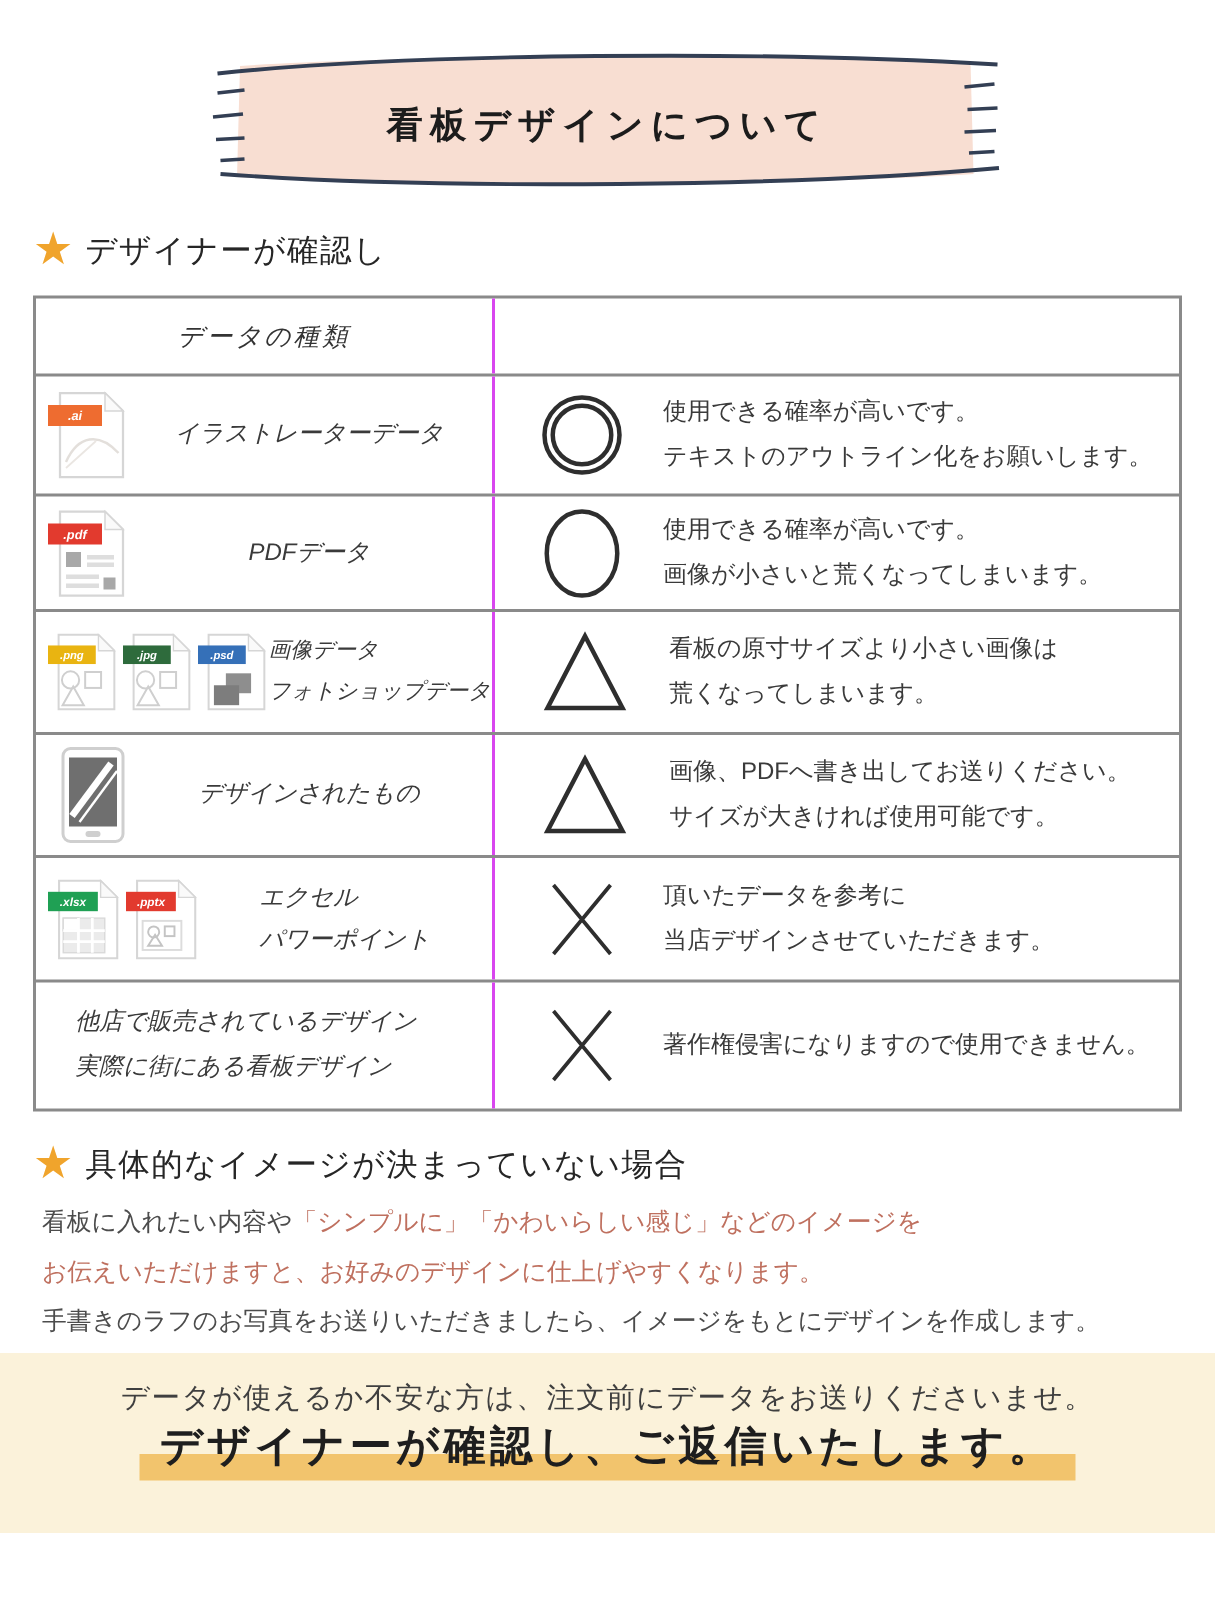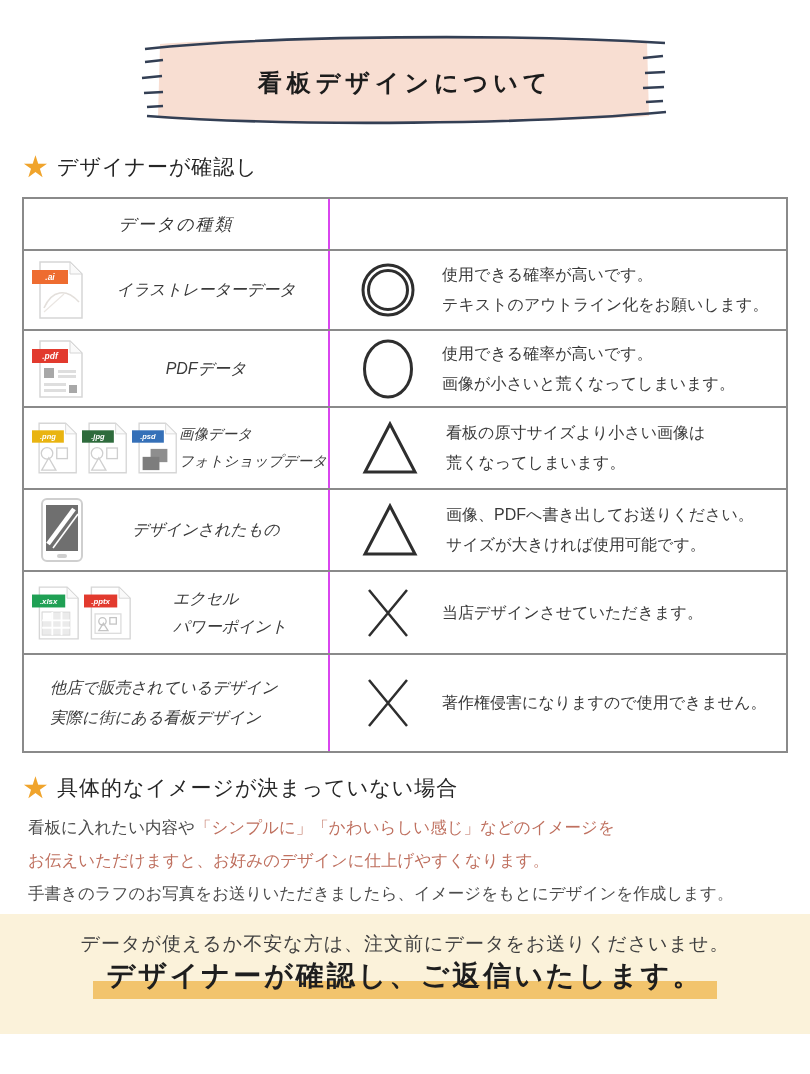--- a/index.html
+++ b/index.html
@@ -29,21 +29,21 @@
   .labels .lab{text-align:left;font-size:16px;line-height:28px;color:#3a3a3a;}
   .labels .lab.small{font-size:14.5px;line-height:27px;}
   .labels.plain{justify-content:flex-start;padding-left:18px;}
   .labels.plain .lab{line-height:30px;}
   .symbol{margin-left:30px;flex-shrink:0;}
   .desc{margin-left:26px;font-size:16px;line-height:30px;color:#3a3a3a;}
 
   .ribbon-text{font-family:"Liberation Sans",sans-serif;font-size:8.5px;font-weight:bold;fill:#ffffff;}
 
   
-  .para{margin:6px 0 0 28px;}
+  .para{margin:6px 0 0 28px;font-family:Liberation Mono, monospace;}
   .para-line{font-size:16.5px;line-height:33px;color:#4c4c4c;}
   .para-line .accent{color:#bf705f;}
 
   
   .footer{box-sizing:border-box;margin-top:4px;width:810px;height:120px;background:#fbf2da;text-align:center;padding-top:17px;}
   .f1{font-size:19px;color:#3f3f3f;letter-spacing:1px;}
   .f2{margin-top:0;}
   .hl{display:inline-block;font-size:28px;font-weight:bold;letter-spacing:3px;color:#1e1e1e;padding:0 14px 4px;
       background:linear-gradient(to bottom,transparent 58%,#f2c46d 58%);}
 </style>
@@ -248,26 +248,27 @@
             <div>エクセル</div>
             <div>パワーポイント</div>
           </div>
         </div>
       </div>
       <div class="cell-r">
         <svg class="symbol" width="56" height="58" viewBox="0 0 56 58">
           <path d="M9 6 L47 52 M47 6 L9 52" stroke="#2e2e2e" stroke-width="2.5" fill="none"></path>
         </svg>
         <div class="desc">
+          <div>頂いたデータを参考に</div>
           <div>当店デザインさせていただきます。</div>
         </div>
       </div>
     </div>
 
-    <div class="t-row" style="height:96px">
+    <div class="t-row" style="height:84px">
       <div class="cell-l">
         <div class="labels plain">
           <div class="lab">
             <div>他店で販売されているデザイン</div>
             <div>実際に街にある看板デザイン</div>
           </div>
         </div>
       </div>
       <div class="cell-r">
         <svg class="symbol" width="56" height="58" viewBox="0 0 56 58">

